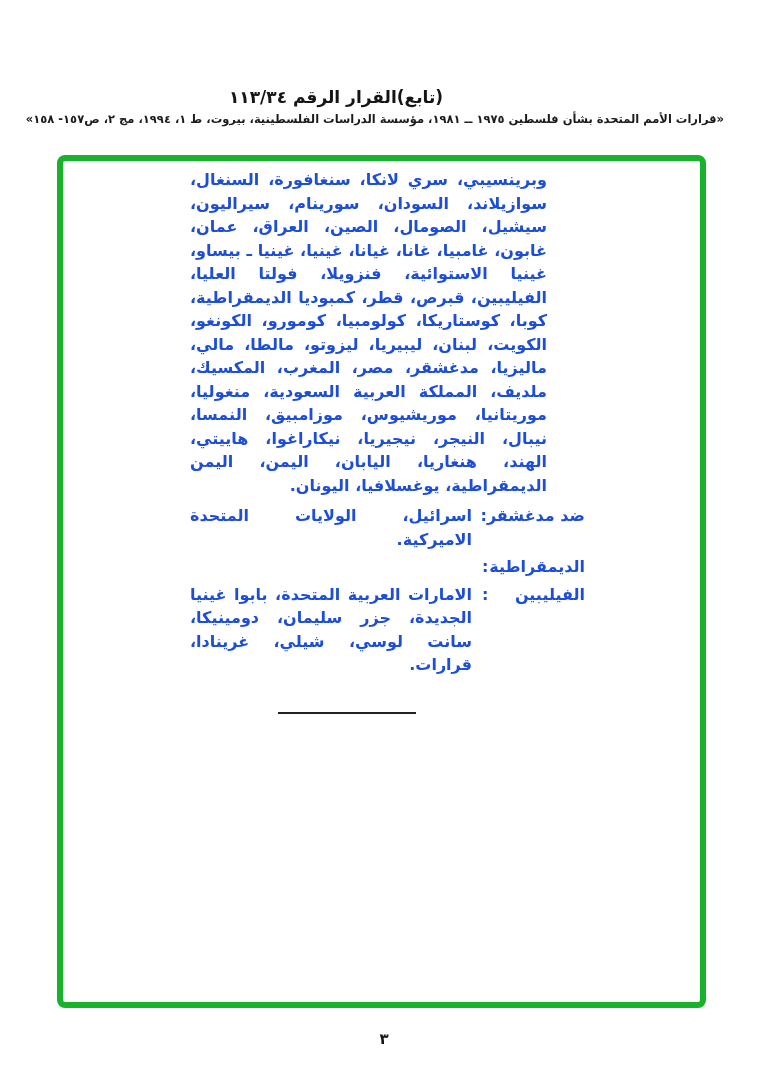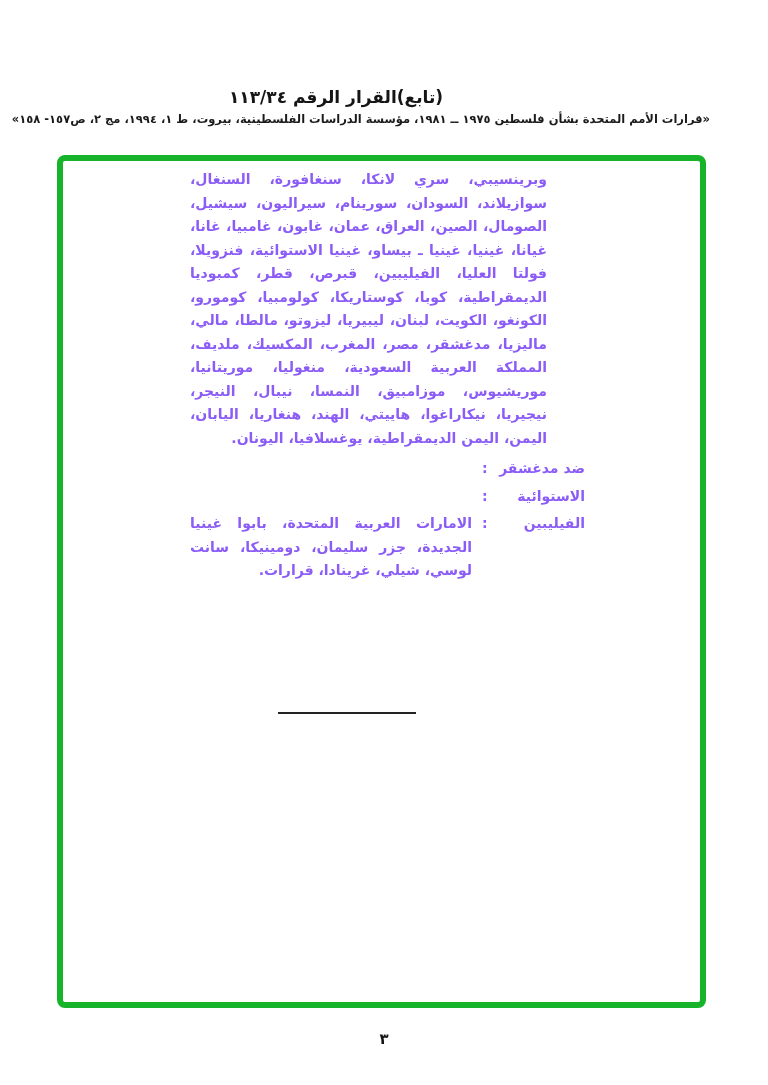--- a/index.html
+++ b/index.html
@@ -16,45 +16,45 @@
     left:0; top:87px; width:672px;
     text-align:center;
     direction:rtl;
     font-size:17px;
     font-weight:bold;
     letter-spacing:0.5px;
     white-space:nowrap;
   }
   .citation{
     position:absolute;
-    top:112px; right:58px;
+    top:112px; right:44px;
     direction:rtl;
     font-size:11.5px;
     font-weight:bold;
     white-space:nowrap;
     color:#1b1b1b;
   }
   .green-frame{
     position:absolute;
     left:57px; top:155px;
     width:649px; height:853px;
     box-sizing:border-box;
     border:6px solid #17b32a;
     border-radius:8px;
     background:transparent;
   }
   .text-block{
     position:absolute;
     left:190px; top:168px;
     width:395px;
     direction:rtl;
-    font-size:14px;
+    font-size:16px;
     font-weight:bold;
     line-height:23.5px;
-    color:#8b5cf6;
+    color:#1d4ed8;
   }
   .continuation{
     margin-left:0;
     margin-right:38px;
     text-align:justify;
   }
   .entry{
     display:flex;
     direction:rtl;
     margin-top:4px;
@@ -103,25 +103,26 @@
 
   <div class="text-block">
 
     <div class="continuation">وبرينسيبي، سري لانكا، سنغافورة، السنغال، سوازيلاند، السودان، سورينام، سيراليون، سيشيل، الصومال، الصين، العراق، عمان، غابون، غامبيا، غانا، غيانا، غينيا، غينيا ـ بيساو، غينيا الاستوائية، فنزويلا، فولتا العليا، الفيليبين، قبرص، قطر، كمبوديا الديمقراطية، كوبا، كوستاريكا، كولومبيا، كومورو، الكونغو، الكويت، لبنان، ليبيريا، ليزوتو، مالطا، مالي، ماليزيا، مدغشقر، مصر، المغرب، المكسيك، ملديف، المملكة العربية السعودية، منغوليا، موريتانيا، موريشيوس، موزامبيق، النمسا، نيبال، النيجر، نيجيريا، نيكاراغوا، هاييتي، الهند، هنغاريا، اليابان، اليمن، اليمن الديمقراطية، يوغسلافيا، اليونان.</div>
 
     <div class="entry first">
       <div class="entry-label">
         <span>ضد مدغشقر</span>
         <span>:</span>
       </div>
+      <div class="entry-text">اسرائيل، الولايات المتحدة الاميركية.</div>
     </div>
 
     <div class="entry">
       <div class="entry-label">
-        <span>الاستوائية</span>
+        <span>الديمقراطية</span>
         <span>:</span>
       </div>
     </div>
 
     <div class="entry">
       <div class="entry-label">
         <span>الفيليبين</span>
         <span>:</span>
       </div>
       <div class="entry-text">الامارات العربية المتحدة، بابوا غينيا الجديدة، جزر سليمان، دومينيكا، سانت لوسي، شيلي، غرينادا، قرارات.</div>

